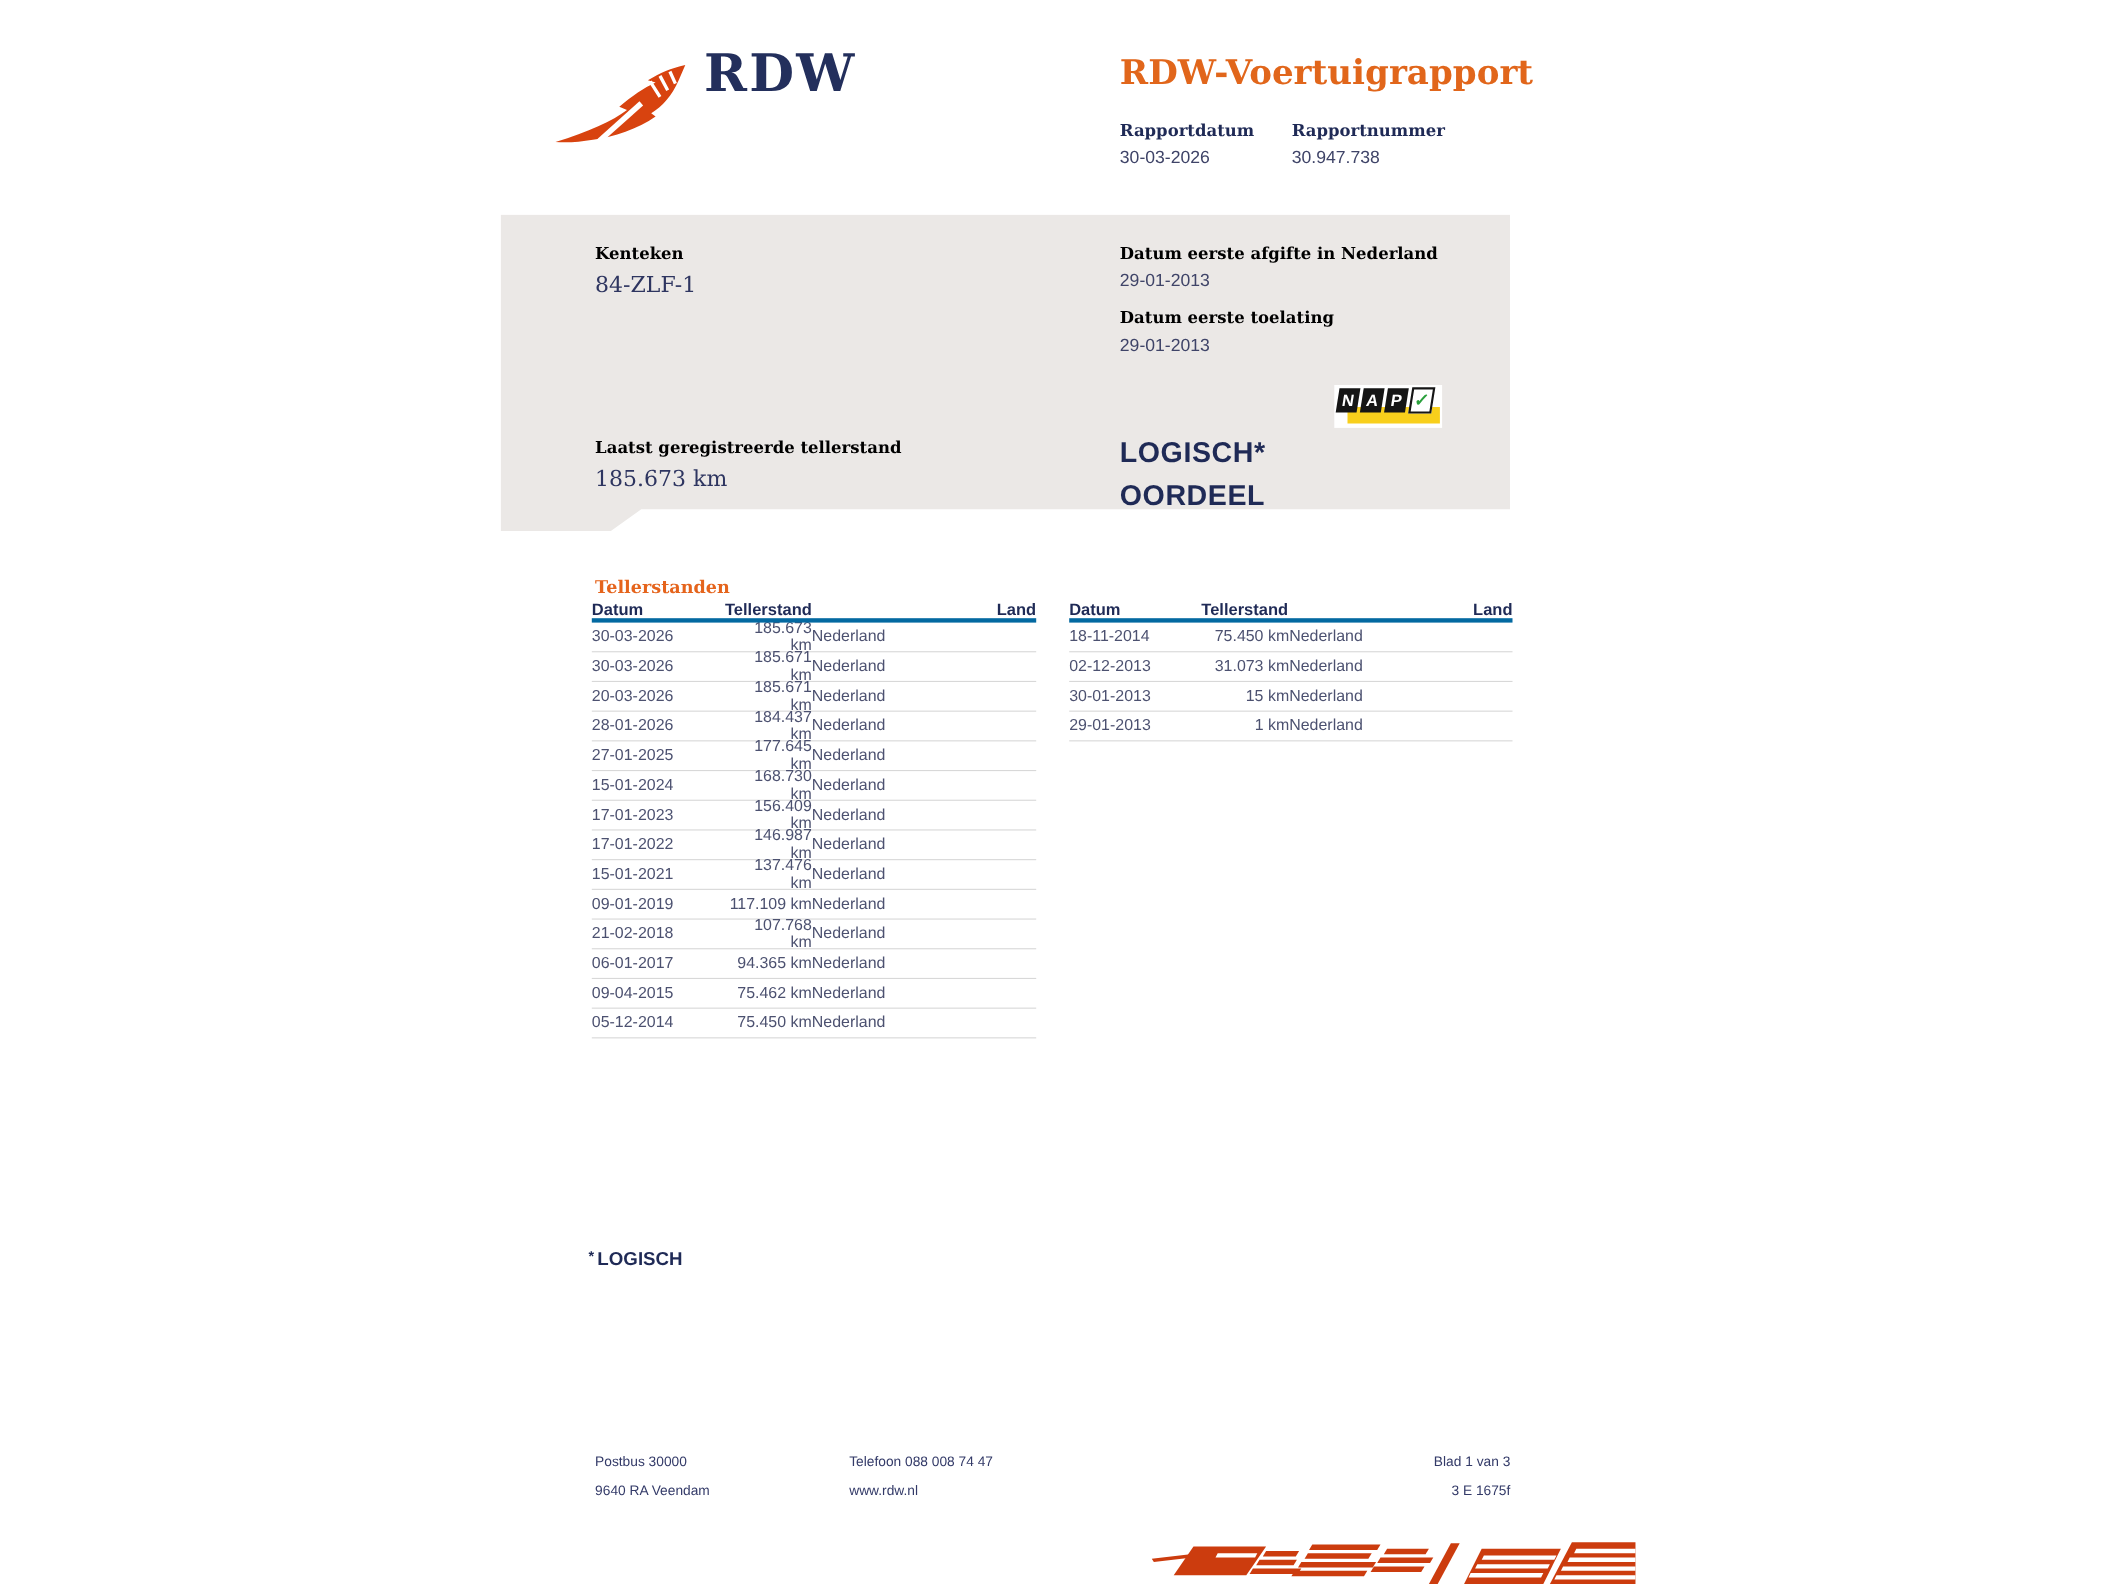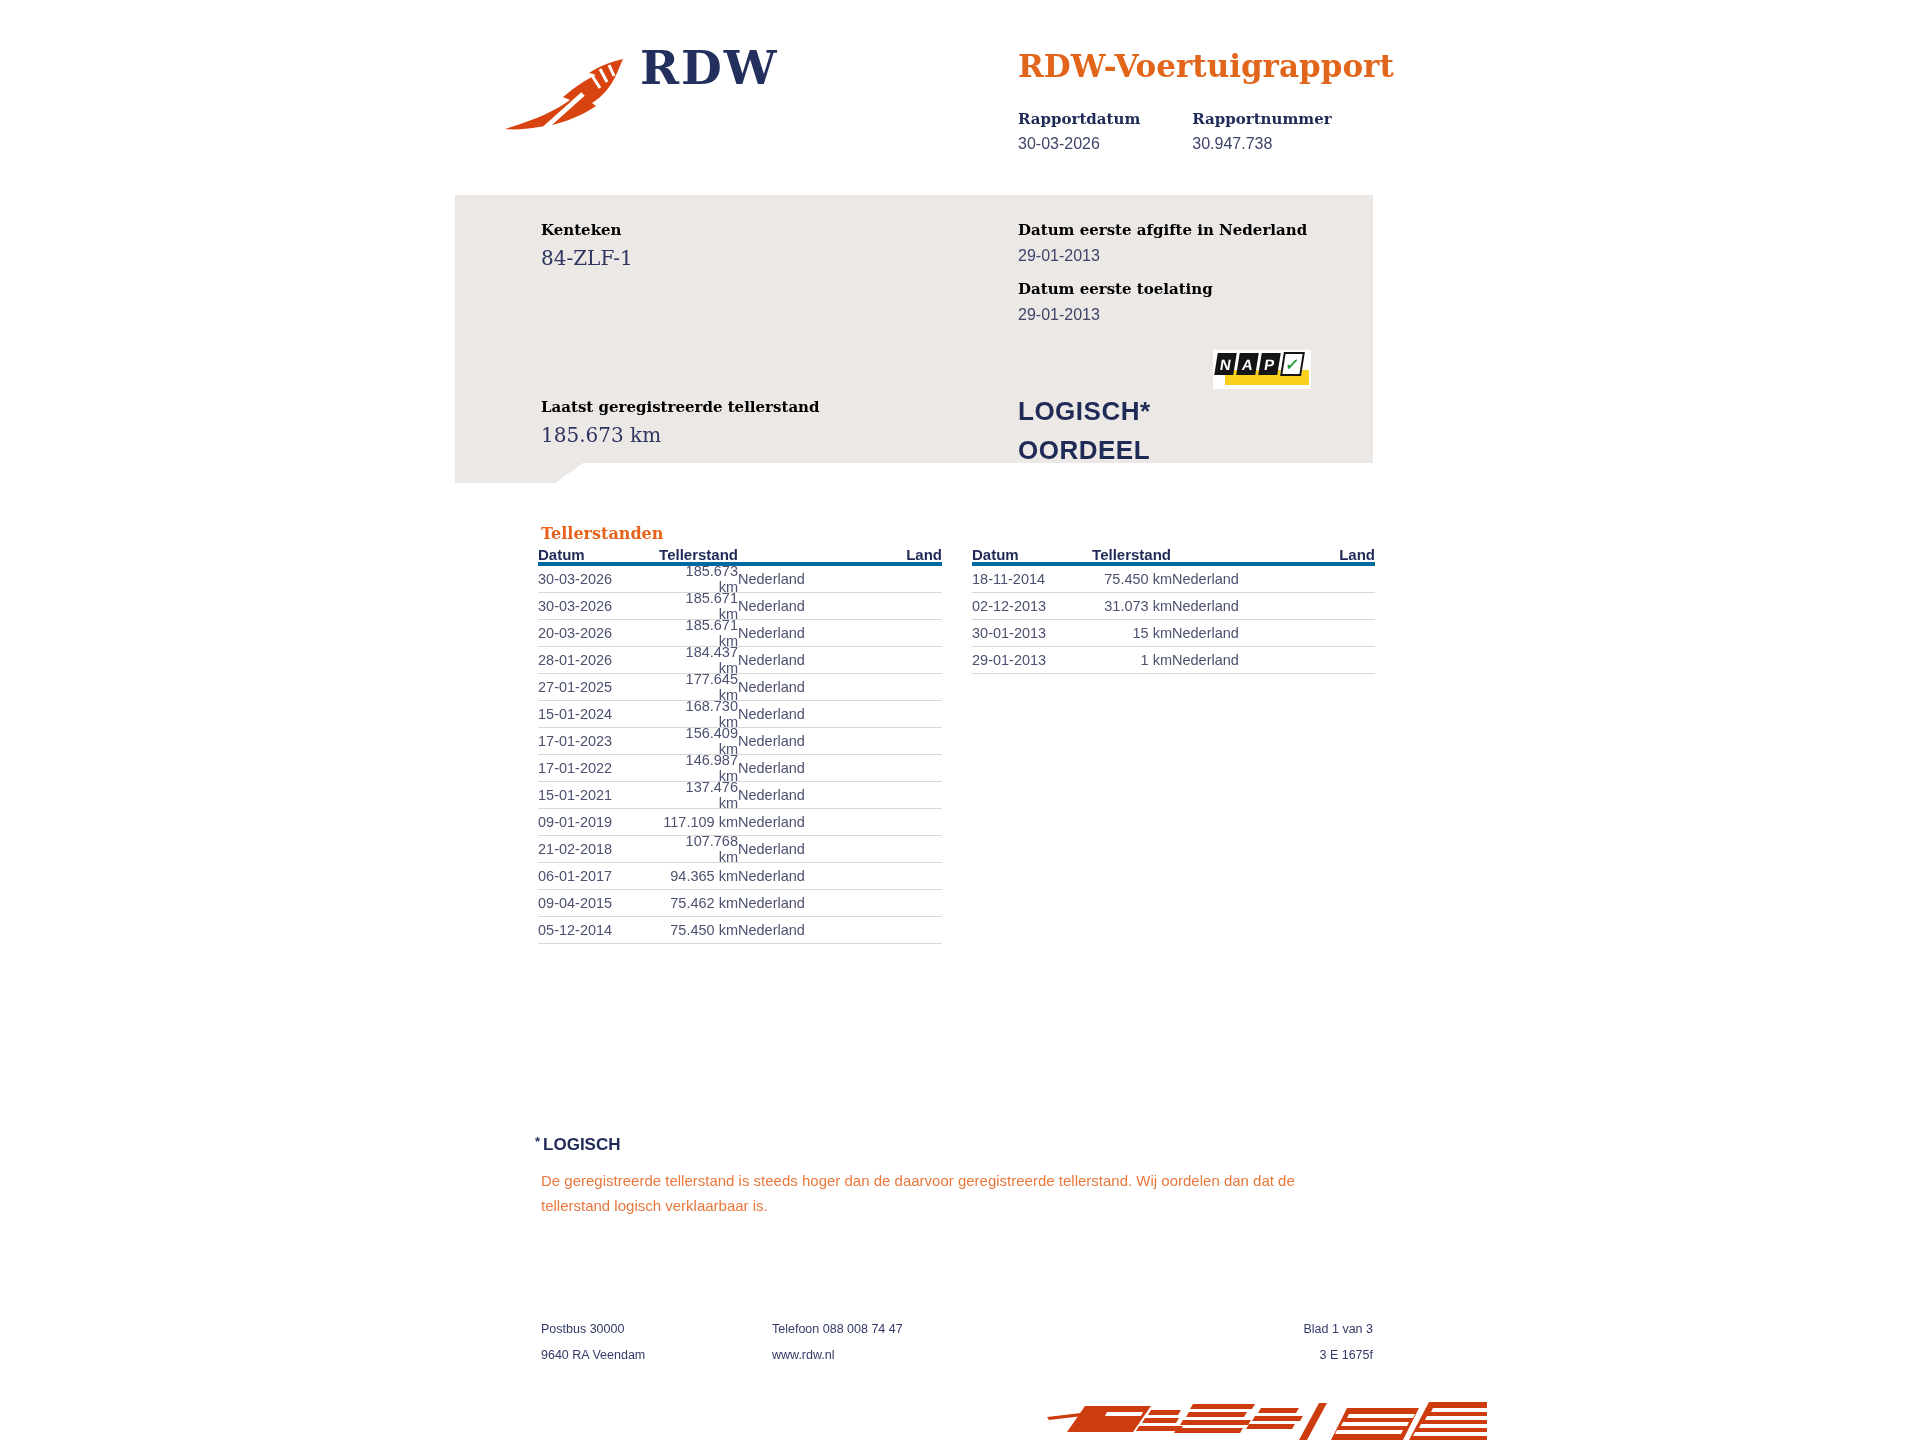--- a/index.html
+++ b/index.html
@@ -6,21 +6,21 @@
   html,body { background:#ffffff; }
   body { font-family:"Liberation Sans", sans-serif; }
   .page { position:relative; width:1920px; height:1440px; background:#ffffff; overflow:hidden; }
 
   
   .logo-flame { position:absolute; left:503px; top:56px; width:122px; height:76px; }
   .wordmark { position:absolute; left:640px; top:40px; font-family:"DejaVu Serif", serif;
               font-weight:700; font-size:47px; color:#232f5c; letter-spacing:2px; }
   .doc-title { position:absolute; left:1018px; top:48px; font-family:"DejaVu Serif", serif;
                font-weight:700; font-size:31px; color:#e1661b; }
-  .meta { position:absolute; left:1018px; top:110px; display:flex; gap:52px; }
+  .meta { position:absolute; left:1018px; top:110px; display:flex; gap:34px; }
   .meta .m-label { font-family:"DejaVu Serif", serif; font-weight:700; font-size:15px; color:#1f2a56; }
   .meta .m-value { margin-top:7px; font-size:16px; color:#3f4468; }
 
   
   .summary-box { position:absolute; left:455px; top:195px; width:918px; height:288px;
                  background:#ebe8e6;
                  clip-path:polygon(0 0, 918px 0, 918px 268px, 128px 268px, 100px 288px, 0 288px); }
   .field { position:absolute; }
   .f-label { font-family:"DejaVu Serif", serif; font-weight:700; font-size:15px; color:#000000; }
   .f-big { font-family:"DejaVu Serif", serif; font-size:20px; color:#2e3560; line-height:38px; }
@@ -238,24 +238,20 @@
         </div>
         <div class="t-row">
           <span class="c-datum">29-01-2013</span>
           <span class="c-teller">1 km</span>
           <span class="c-land">Nederland</span>
         </div>
       </div>
   </div>
 
   <h3 class="note-title"><span class="ast">*</span><span>LOGISCH</span></h3>
-  <p class="note-text">
-    <span>De geregistreerde tellerstand is steeds hoger dan de daarvoor geregistreerde tellerstand. Wij oordelen dan dat de</span><br>
-    <span>tellerstand logisch verklaarbaar is.</span>
-  </p>
 
   <div class="footer-col fc-left">
     <div>Postbus 30000</div>
     <div>9640 RA Veendam</div>
   </div>
   <div class="footer-col fc-mid">
     <div>Telefoon 088 008 74 47</div>
     <div>www.rdw.nl</div>
   </div>
   <div class="footer-col fc-right">

